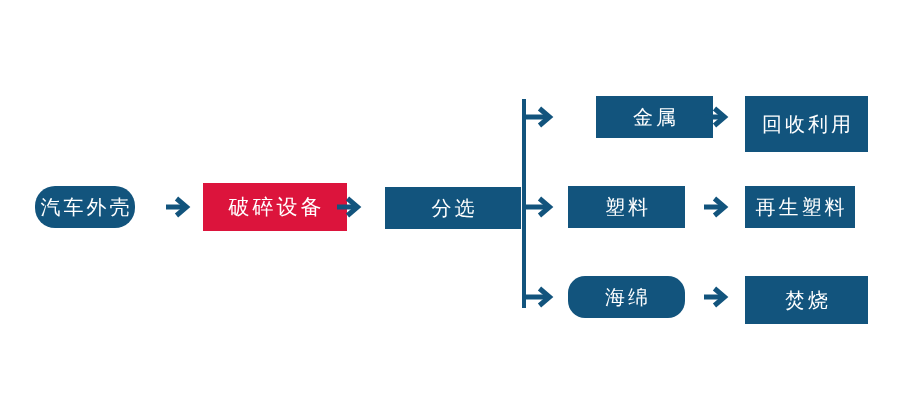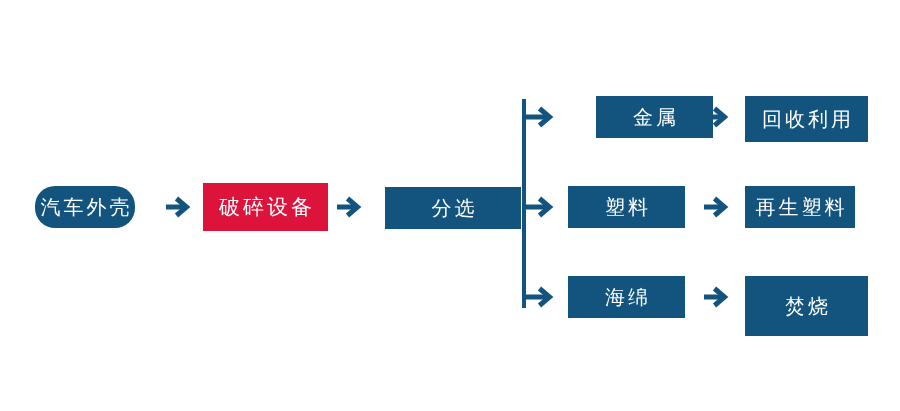--- a/index.html
+++ b/index.html
@@ -30,30 +30,30 @@
     letter-spacing: 3px;
     white-space: nowrap;
     box-sizing: border-box;
   }
   .node span { padding-left: 3px; } 
   .node.primary { background: #12547D; }
   .node.highlight { background: #DC143C; }
 
   
   .n-source   { left: 35px;  top: 186px; width: 100px; height: 42px; border-radius: 20px; }
-  .n-crusher  { left: 203px; top: 183px; width: 125px; height: 48px; font-size: 21px; }
+  .n-crusher  { left: 203px; top: 183px; width: 144px; height: 48px; font-size: 21px; }
   .n-sorting  { left: 385px; top: 187px; width: 136px; height: 42px; }
 
   
   .n-metal    { left: 568px; top: 96px;  width: 117px; height: 42px; margin-left: 28px; }
-  .n-recycle  { left: 745px; top: 96px;  width: 123px; height: 46px; align-items: center; }
+  .n-recycle  { left: 745px; top: 96px;  width: 123px; height: 56px; align-items: center; }
   .n-plastic  { left: 568px; top: 186px; width: 117px; height: 42px; justify-content: center; }
   .n-replas   { left: 745px; top: 186px; width: 110px; height: 42px; }
-  .n-sponge   { left: 568px; top: 276px; width: 117px; height: 42px; }
-  .n-burn     { left: 745px; top: 276px; width: 123px; height: 60px; }
+  .n-sponge   { left: 568px; top: 276px; width: 117px; height: 42px; border-radius: 17px; }
+  .n-burn     { left: 745px; top: 276px; width: 123px; height: 48px; }
 
   .arrow {
     position: absolute;
     width: 26px;
     height: 24px;
   }
   .a-1 { left: 165px; top: 195px; }
   .a-2 { left: 336px; top: 195px; }
   .a-r1 { left: 703px; top: 105px; }
   .a-r2 { left: 703px; top: 195px; }

